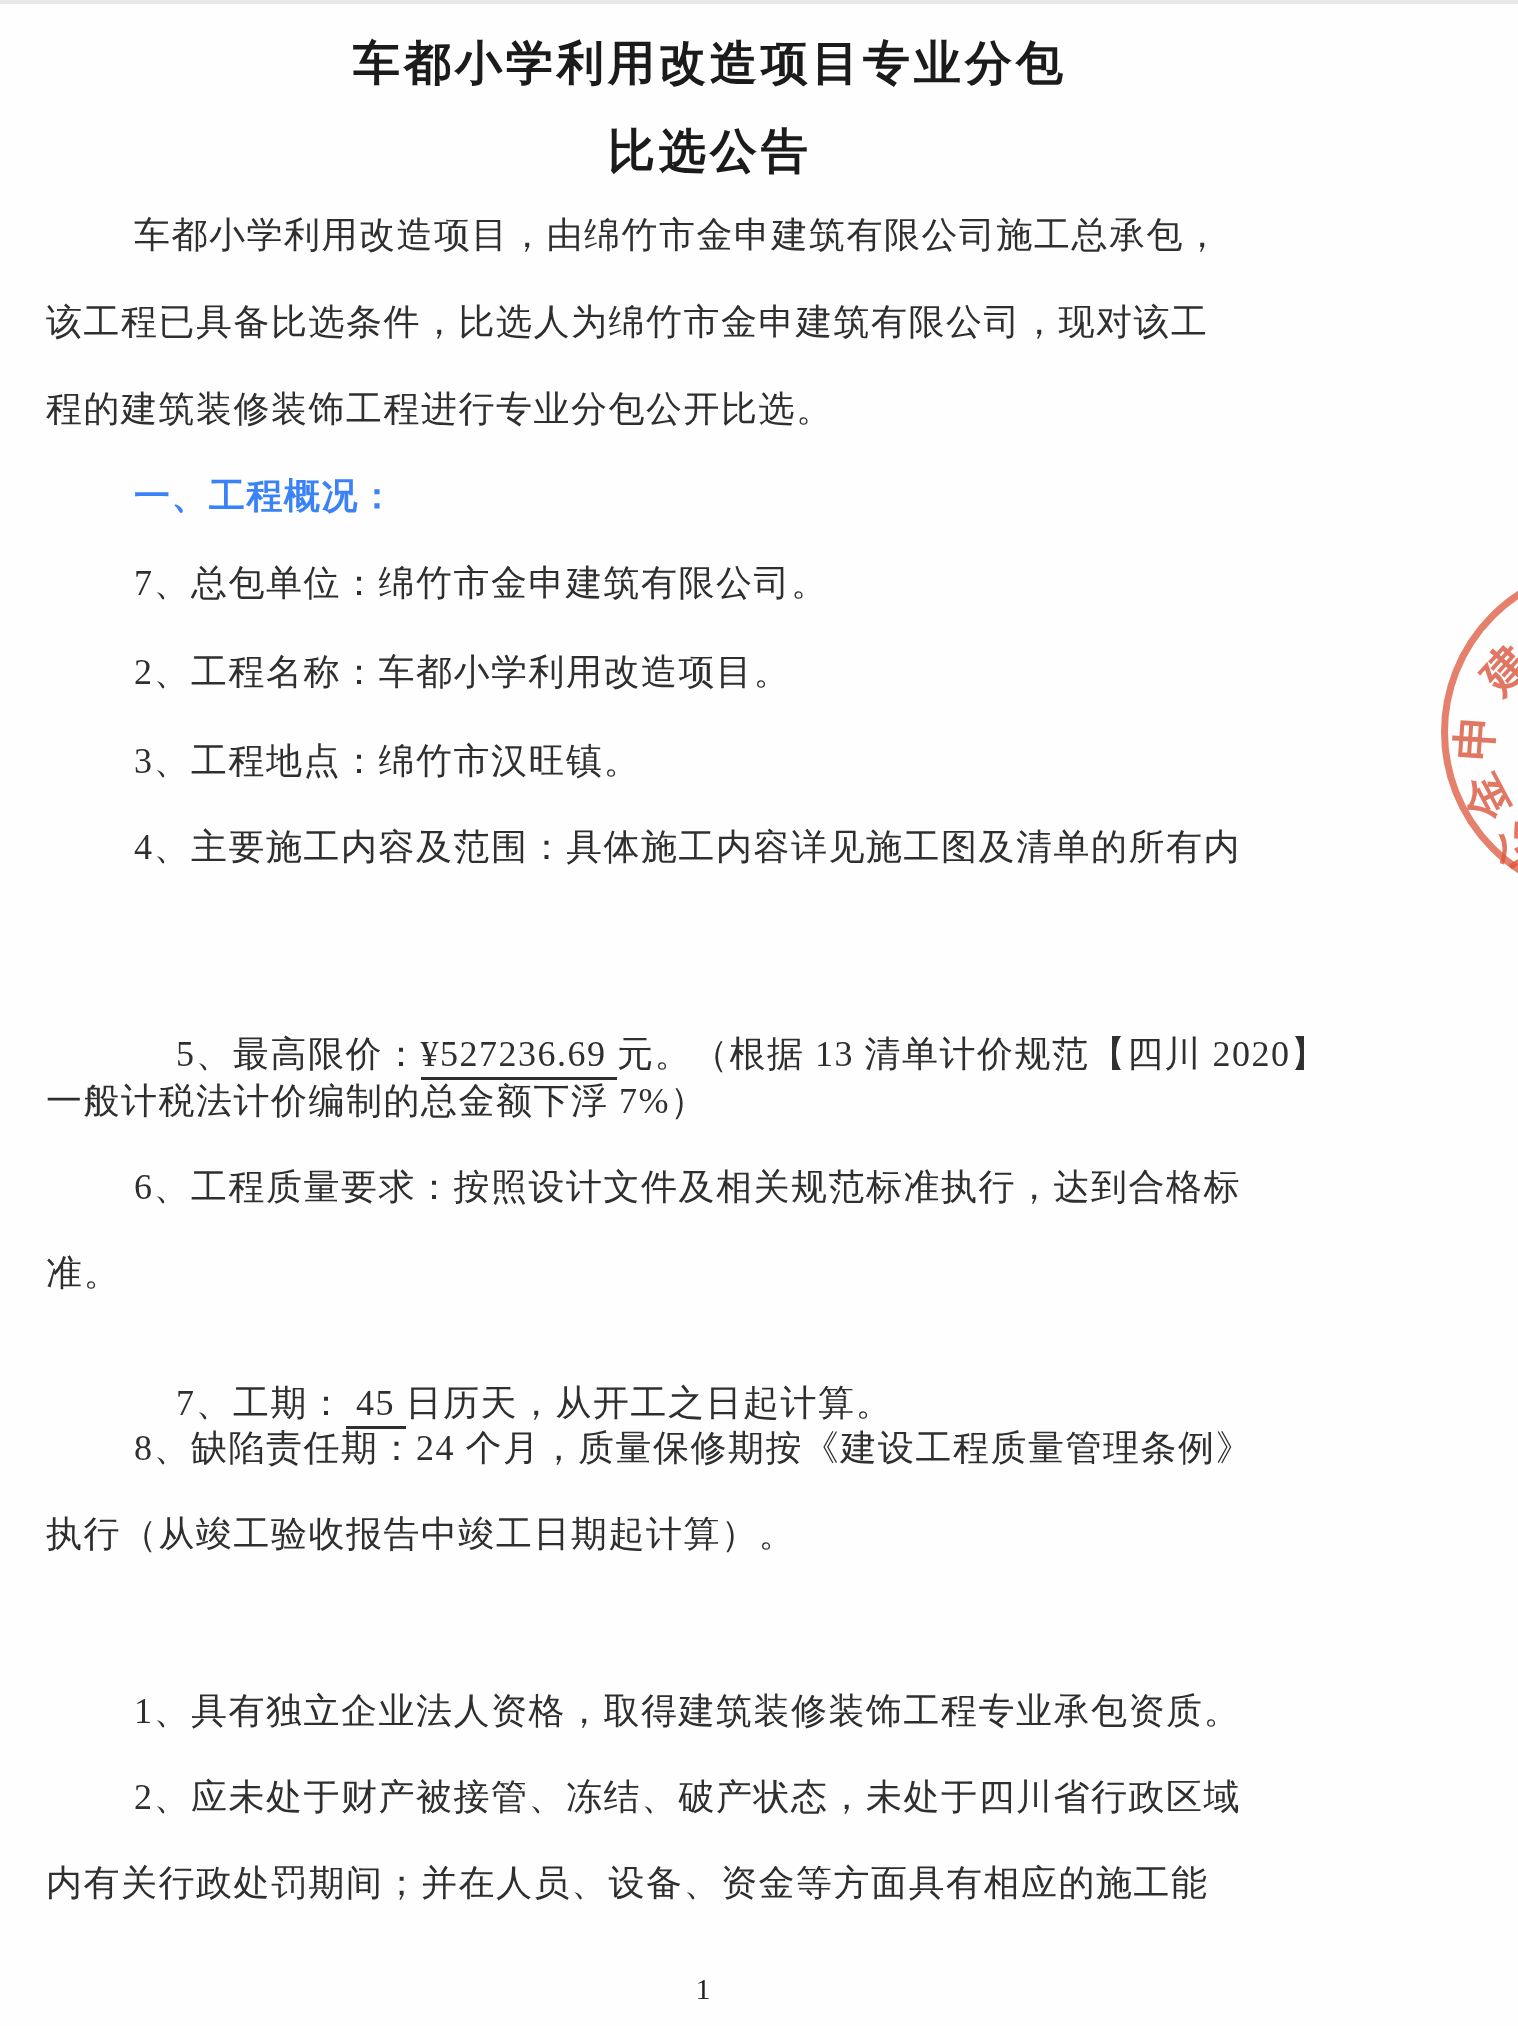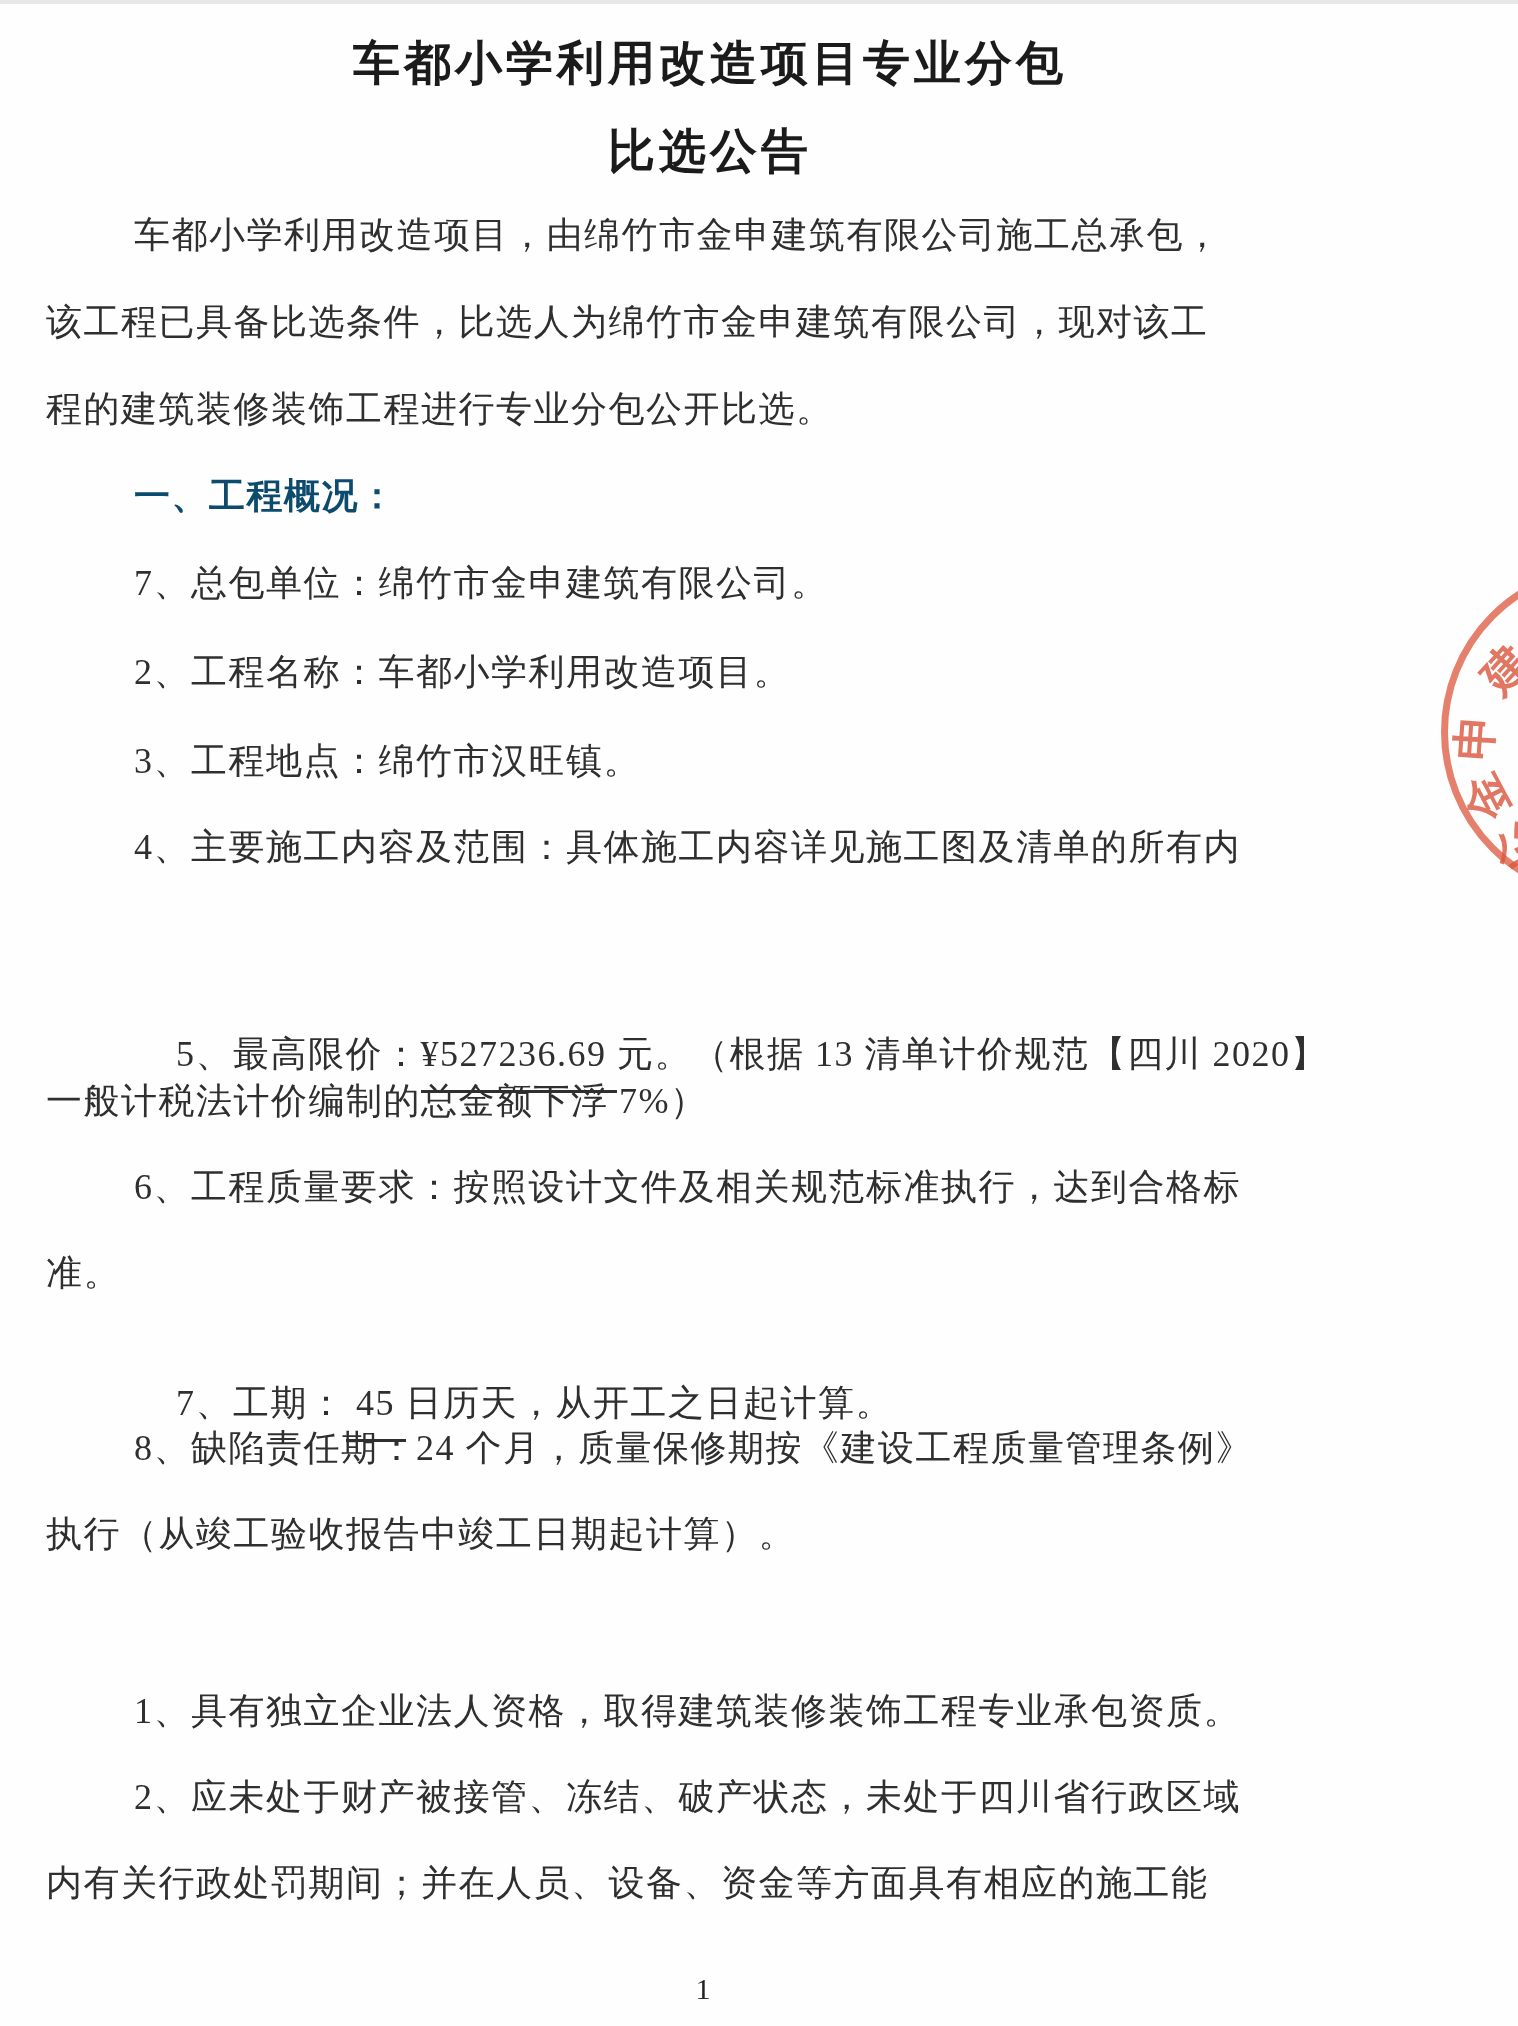--- a/index.html
+++ b/index.html
@@ -23,37 +23,37 @@
     left: 46px;
     white-space: pre;
     font-size: 36px;
     line-height: 1.1;
     letter-spacing: 1.5px;
     color: #2f2f2f;
   }
   .indent { left: 134px; }
   .bold {
     font-weight: bold;
-    color: #0c4a6e;
+    color: #3b82f6;
     text-align: center;
   }
   .title-line {
     position: absolute;
     left: 0;
     width: 1420px;
     text-align: center;
     white-space: pre;
     font-size: 47px;
     font-weight: bold;
     letter-spacing: 4px;
     color: #1b1b1b;
   }
   .underlined {
     border-bottom: 3px solid #2f2f2f;
-    padding-bottom: 16px;
+    padding-bottom: 3px;
   }
   
   .t1   { top: 28px; }
   .t2   { top: 116px; }
   .l1   { top: 212px; }
   .l2   { top: 299px; }
   .l3   { top: 386px; }
   .h1   { top: 473px; }
   .i1   { top: 560px; }
   .i2   { top: 649px; }

